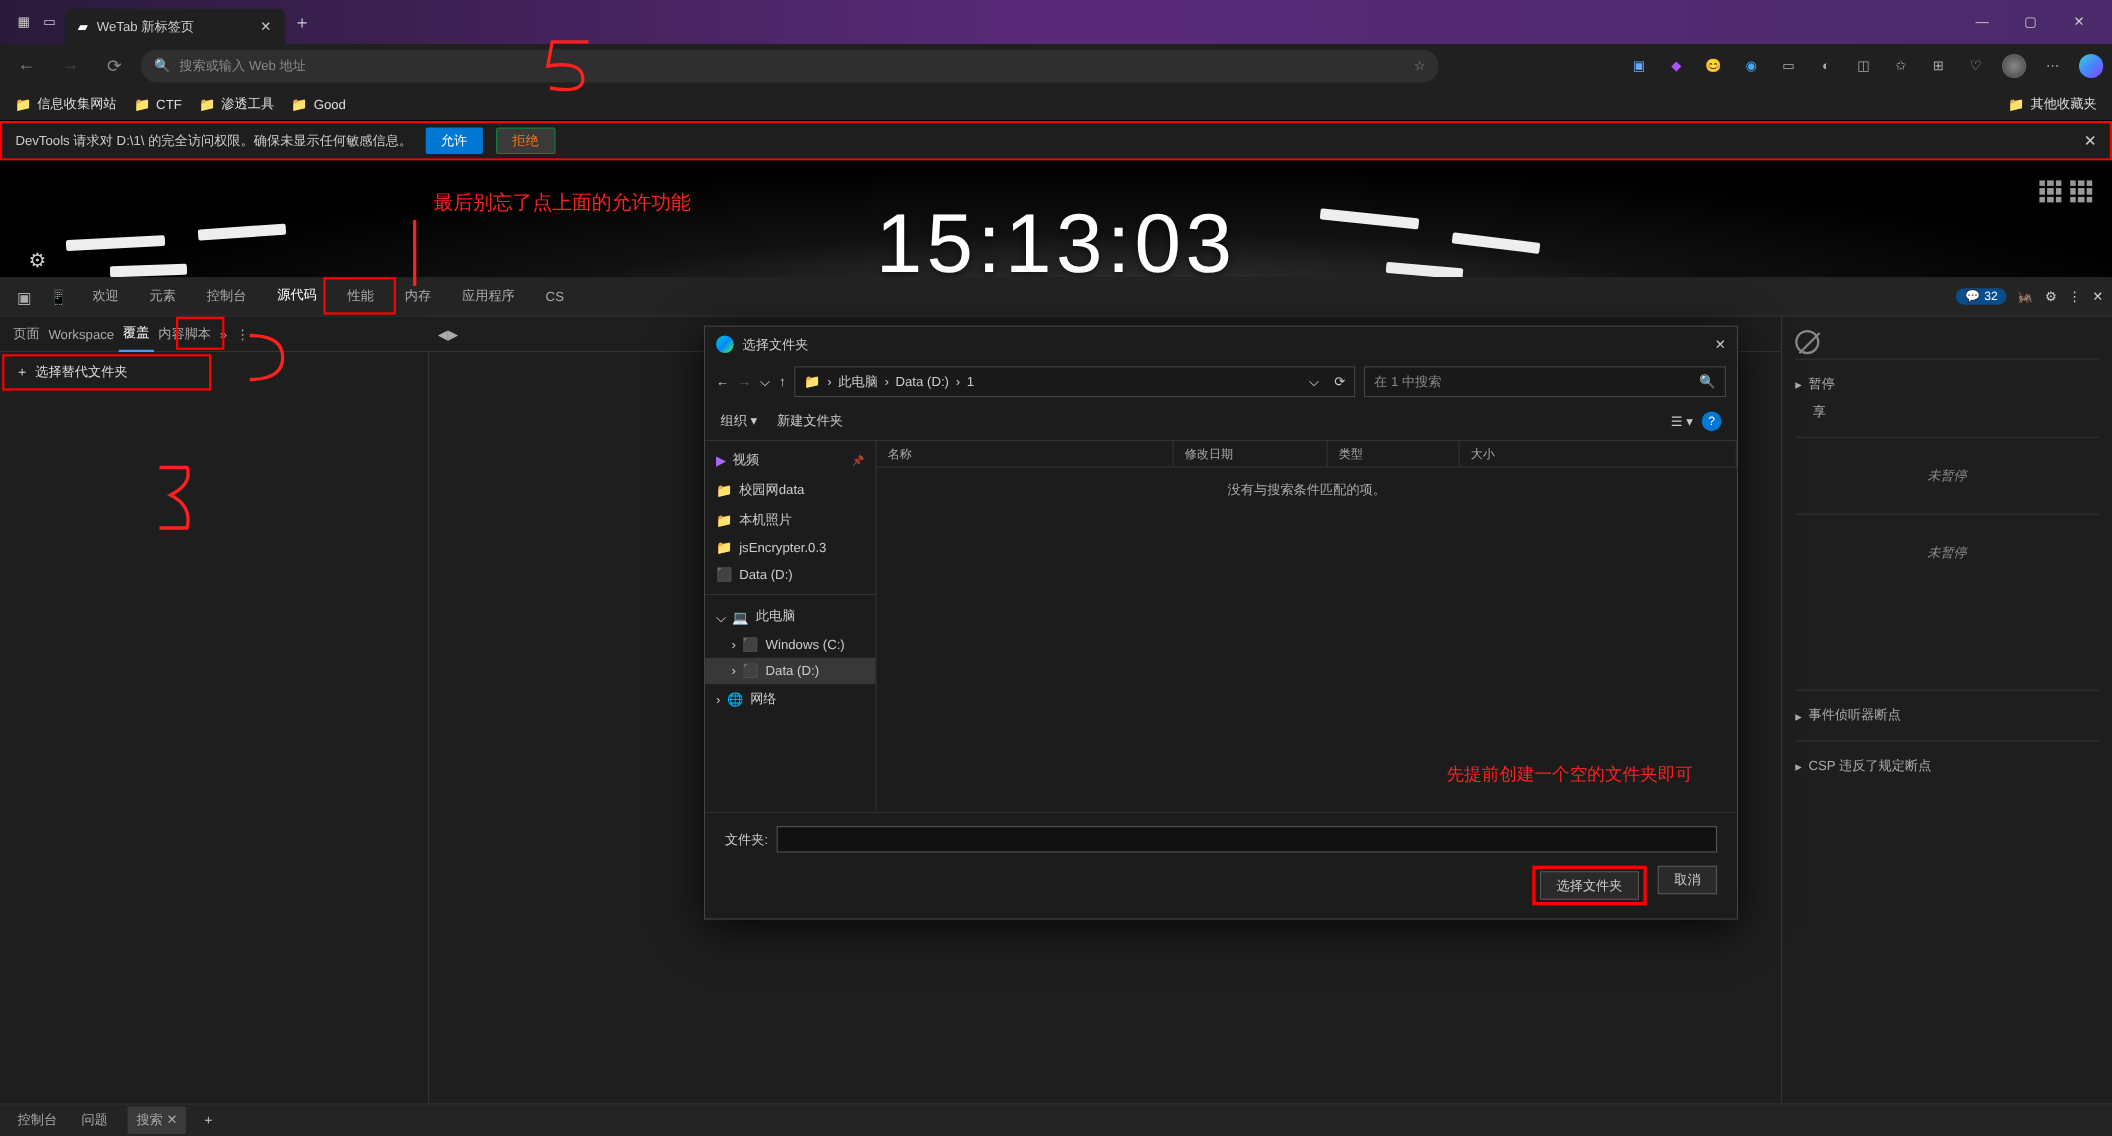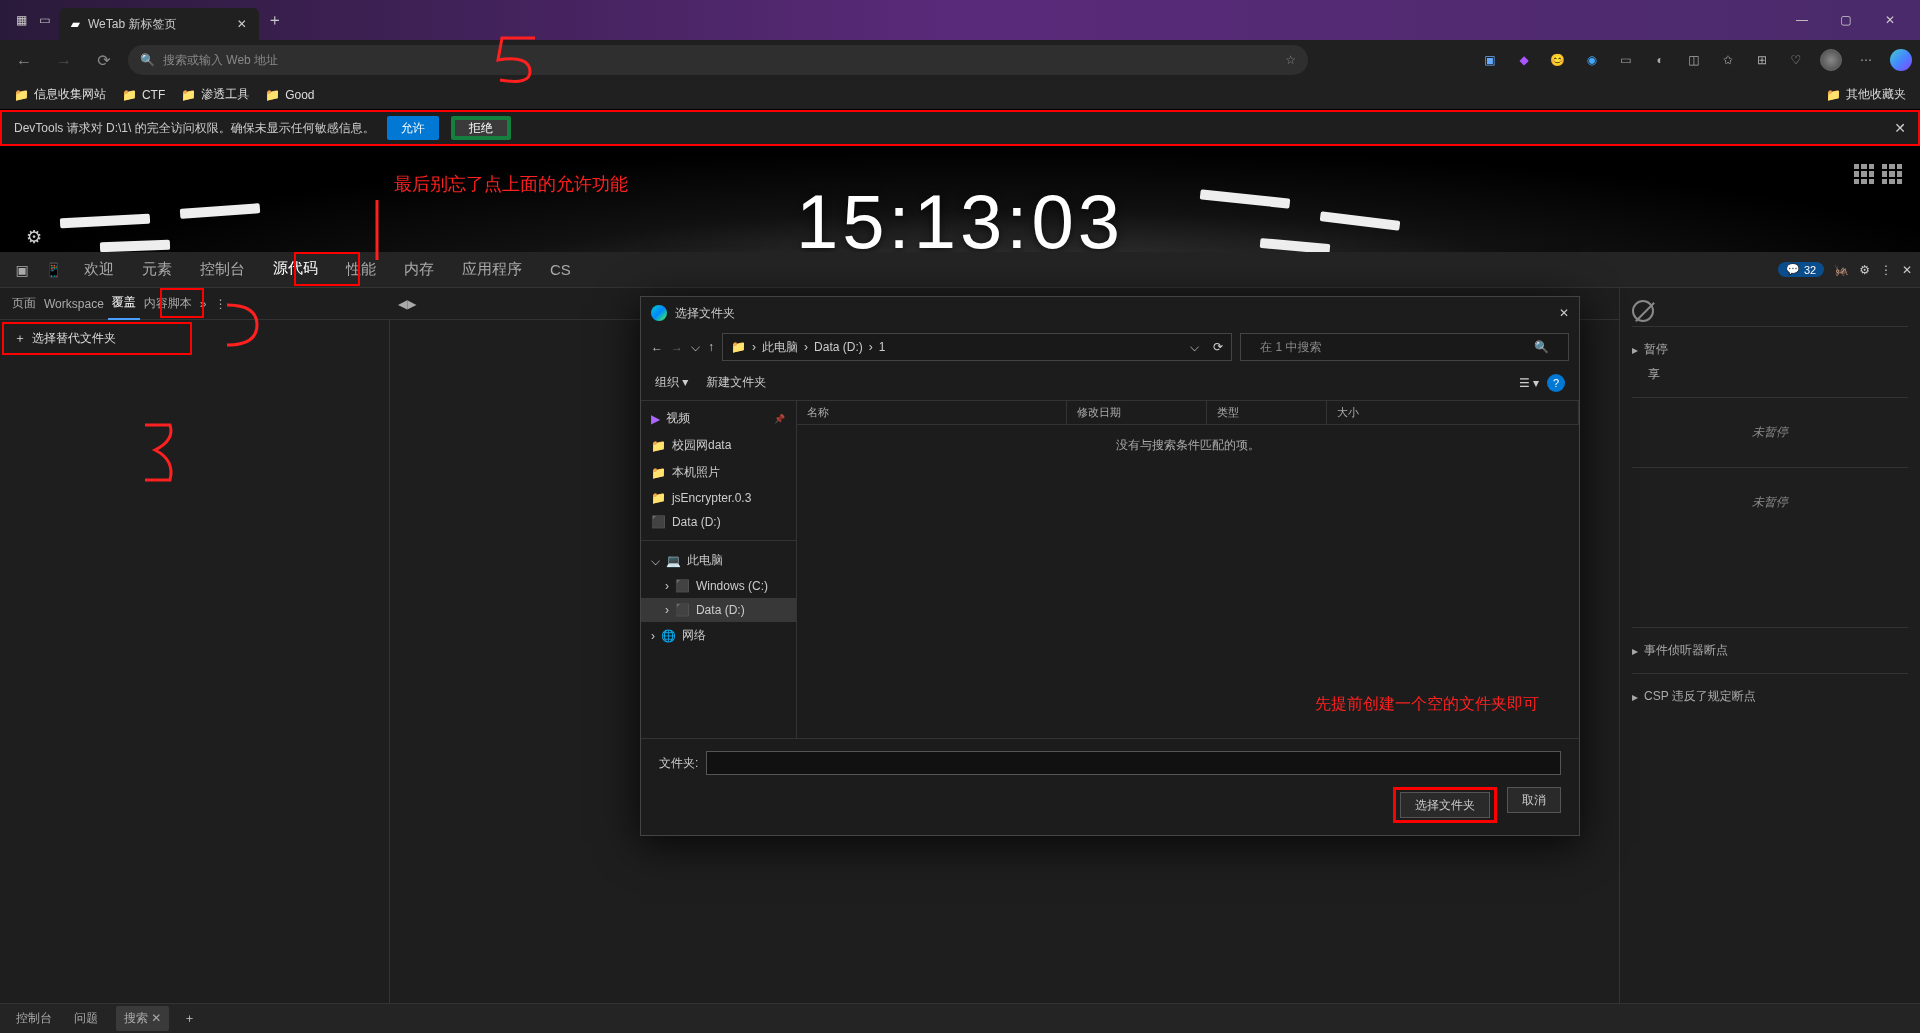--- a/index.html
+++ b/index.html
@@ -26,41 +26,41 @@
 
 .bm-row { height: 30px; background: #202020; display: flex; align-items: center; padding: 0 14px; gap: 16px; font-size: 12px; border-bottom: 1px solid #000; }
 .bm-row .bm { display: flex; align-items: center; gap: 5px; color: #ddd; }
 .bm-row .folder-icon { color: #e8b339; }
 .bm-row .spacer { flex: 1; }
 
 
 .infobar { height: 36px; background: #1e1e1e; display: flex; align-items: center; padding: 0 12px; gap: 12px; border: 2px solid #ff0000; font-size: 12px; }
 .infobar .btn { height: 24px; padding: 0 14px; display: flex; align-items: center; border-radius: 2px; font-size: 12px; }
 .infobar .btn.allow { background: #0078d4; color: #fff; }
-.infobar .btn.deny { background: #3a3a3a; color: #ffffff; border: 4px solid #15803d; }
+.infobar .btn.deny { background: #3a3a3a; color: #f97316; border: 1px solid #15803d; }
 .infobar .close { margin-left: auto; font-size: 14px; color: #ccc; }
 
 
 .wetab-bg { position: relative; height: 106px; background: #0c0c0c; overflow: hidden; }
 .wetab-bg::before { content:""; position:absolute; inset:0; background: radial-gradient(ellipse at 53% 140%, #555 0%, #333 15%, #111 40%, #000 70%); }
 .wetab-bg .dash { position:absolute; background:#eee; height:10px; border-radius:2px; transform-origin:center; }
 .wetab-bg .clock { position: absolute; left: 50%; top: 30%; transform: translateX(-50%); font-size: 76px; font-weight: 400; color: #fff; letter-spacing: 4px; text-shadow: 0 2px 8px rgba(0,0,0,0.6); }
 .wetab-bg .gear { position: absolute; left: 26px; bottom: 4px; color: #ccc; font-size: 18px; }
 .wetab-bg .red-note { position: absolute; left: 394px; top: 26px; color: #ff2020; font-size: 18px; font-weight: 500; }
 .wetab-bg .grid-btn { position:absolute; right: 18px; top: 18px; display:flex; gap:8px; }
 .wetab-bg .grid-btn div { width:20px; height:20px; display:grid; grid-template-columns:repeat(3,1fr); grid-template-rows:repeat(3,1fr); gap:2px; }
 .wetab-bg .grid-btn span { background:#999; }
 
 
 .devtools { display: flex; flex-direction: column; height: calc(1033px - 40px - 40px - 30px - 36px - 106px); background: #1e1e1e; position: relative; }
 
 
 .dt-tabs { height: 36px; background: #242424; display: flex; align-items: center; padding: 0 8px; gap: 4px; border-bottom: 1px solid #333; position: relative; }
 .dt-tabs .ico { width: 28px; text-align: center; color: #aaa; font-size: 14px; }
-.dt-tabs .tab { padding: 0 12px; height: 49px; display: flex; align-items: center; color: #aaa; font-size: 15px; }
+.dt-tabs .tab { padding: 0 12px; height: 49px; display: flex; align-items: center; color: #aaa; font-size: 12px; }
 .dt-tabs .tab.active { color: #fff; border-bottom: 2px solid #4a9eff; }
 .dt-tabs .right { margin-left: auto; display: flex; align-items: center; gap: 10px; }
 .dt-tabs .badge { background: #0a4d8c; color: #fff; padding: 1px 8px; border-radius: 10px; font-size: 11px; display:flex; gap:4px; align-items:center; }
 .dt-tabs .red-box { position:absolute; border: 2px solid #ff0000; }
 
 
 .dt-sub { height: 32px; background: #1e1e1e; display: flex; align-items: center; padding: 0 8px; gap: 0; border-bottom: 1px solid #333; width: 390px; position: relative; }
 .dt-sub .stab { color: #aaa; font-size: 12px; padding: 0 4px; }
 .dt-sub .stab.active { color: #fff; border-bottom: 2px solid #4a9eff; height: 32px; display:flex; align-items:center; }
 .dt-sub .red-box2 { position:absolute; border: 2px solid #ff0000; left: 160px; top: 0; width: 44px; height: 30px; }
@@ -88,21 +88,21 @@
 .drawer .dtab { color:#aaa; font-size:12px; padding: 0 4px; }
 .drawer .dtab.active { background:#3a3a3a; padding: 4px 8px; border-radius:2px; }
 
 
 .file-dialog { position: absolute; left: 640px; top: 296px; width: 940px; height: 540px; background: #1c1c1c; border: 1px solid #444; box-shadow: 0 8px 40px rgba(0,0,0,0.8); z-index: 100; display:flex; flex-direction:column; }
 .fd-title { height: 32px; display:flex; align-items:center; padding: 0 10px; gap:8px; }
 .fd-title .edge-icon { width:16px; height:16px; border-radius:50%; background: linear-gradient(135deg,#0cc,#08f,#4f4); }
 .fd-title .close { margin-left:auto; color:#ccc; }
 .fd-nav { height: 36px; display:flex; align-items:center; padding: 0 10px; gap: 8px; }
 .fd-nav .crumb { flex: 0 0 510px; height: 28px; background: #191919; border: 1px solid #444; display:flex; align-items:center; padding: 0 8px; gap: 6px; font-size:12px; }
-.fd-nav .search { flex: 1; height: 28px; background: #191919; border: 1px solid #444; display:flex; align-items:center; padding: 0 19px; gap: 2px; color:#888; font-size:12px; }
+.fd-nav .search { flex: 1; height: 28px; background: #191919; border: 1px solid #444; display:flex; align-items:center; padding: 0 8px; gap: 2px; color:#888; font-size:12px; }
 .fd-tool { height: 36px; display:flex; align-items:center; padding: 0 14px; gap: 18px; border-bottom: 1px solid #333; font-size:12px; }
 .fd-tool .view { margin-left:auto; display:flex; gap:8px; align-items:center; }
 .fd-tool .help { width:18px; height:18px; border-radius:50%; background:#0078d4; color:#fff; display:flex; align-items:center; justify-content:center; font-size:11px; }
 .fd-body { flex:1; display:flex; }
 .fd-side { width: 156px; border-right:1px solid #333; padding: 4px 0; overflow:hidden; }
 .fd-side .item { display:flex; align-items:center; gap:6px; padding: 5px 10px; font-size:12px; }
 .fd-side .item.pin::after { content:"📌"; font-size:9px; margin-left:auto; opacity:0.6; }
 .fd-side .item.sel { background:#383838; }
 .fd-side .sep { height:1px; background:#333; margin: 6px 0; }
 .fd-main { flex:1; display:flex; flex-direction:column; }

